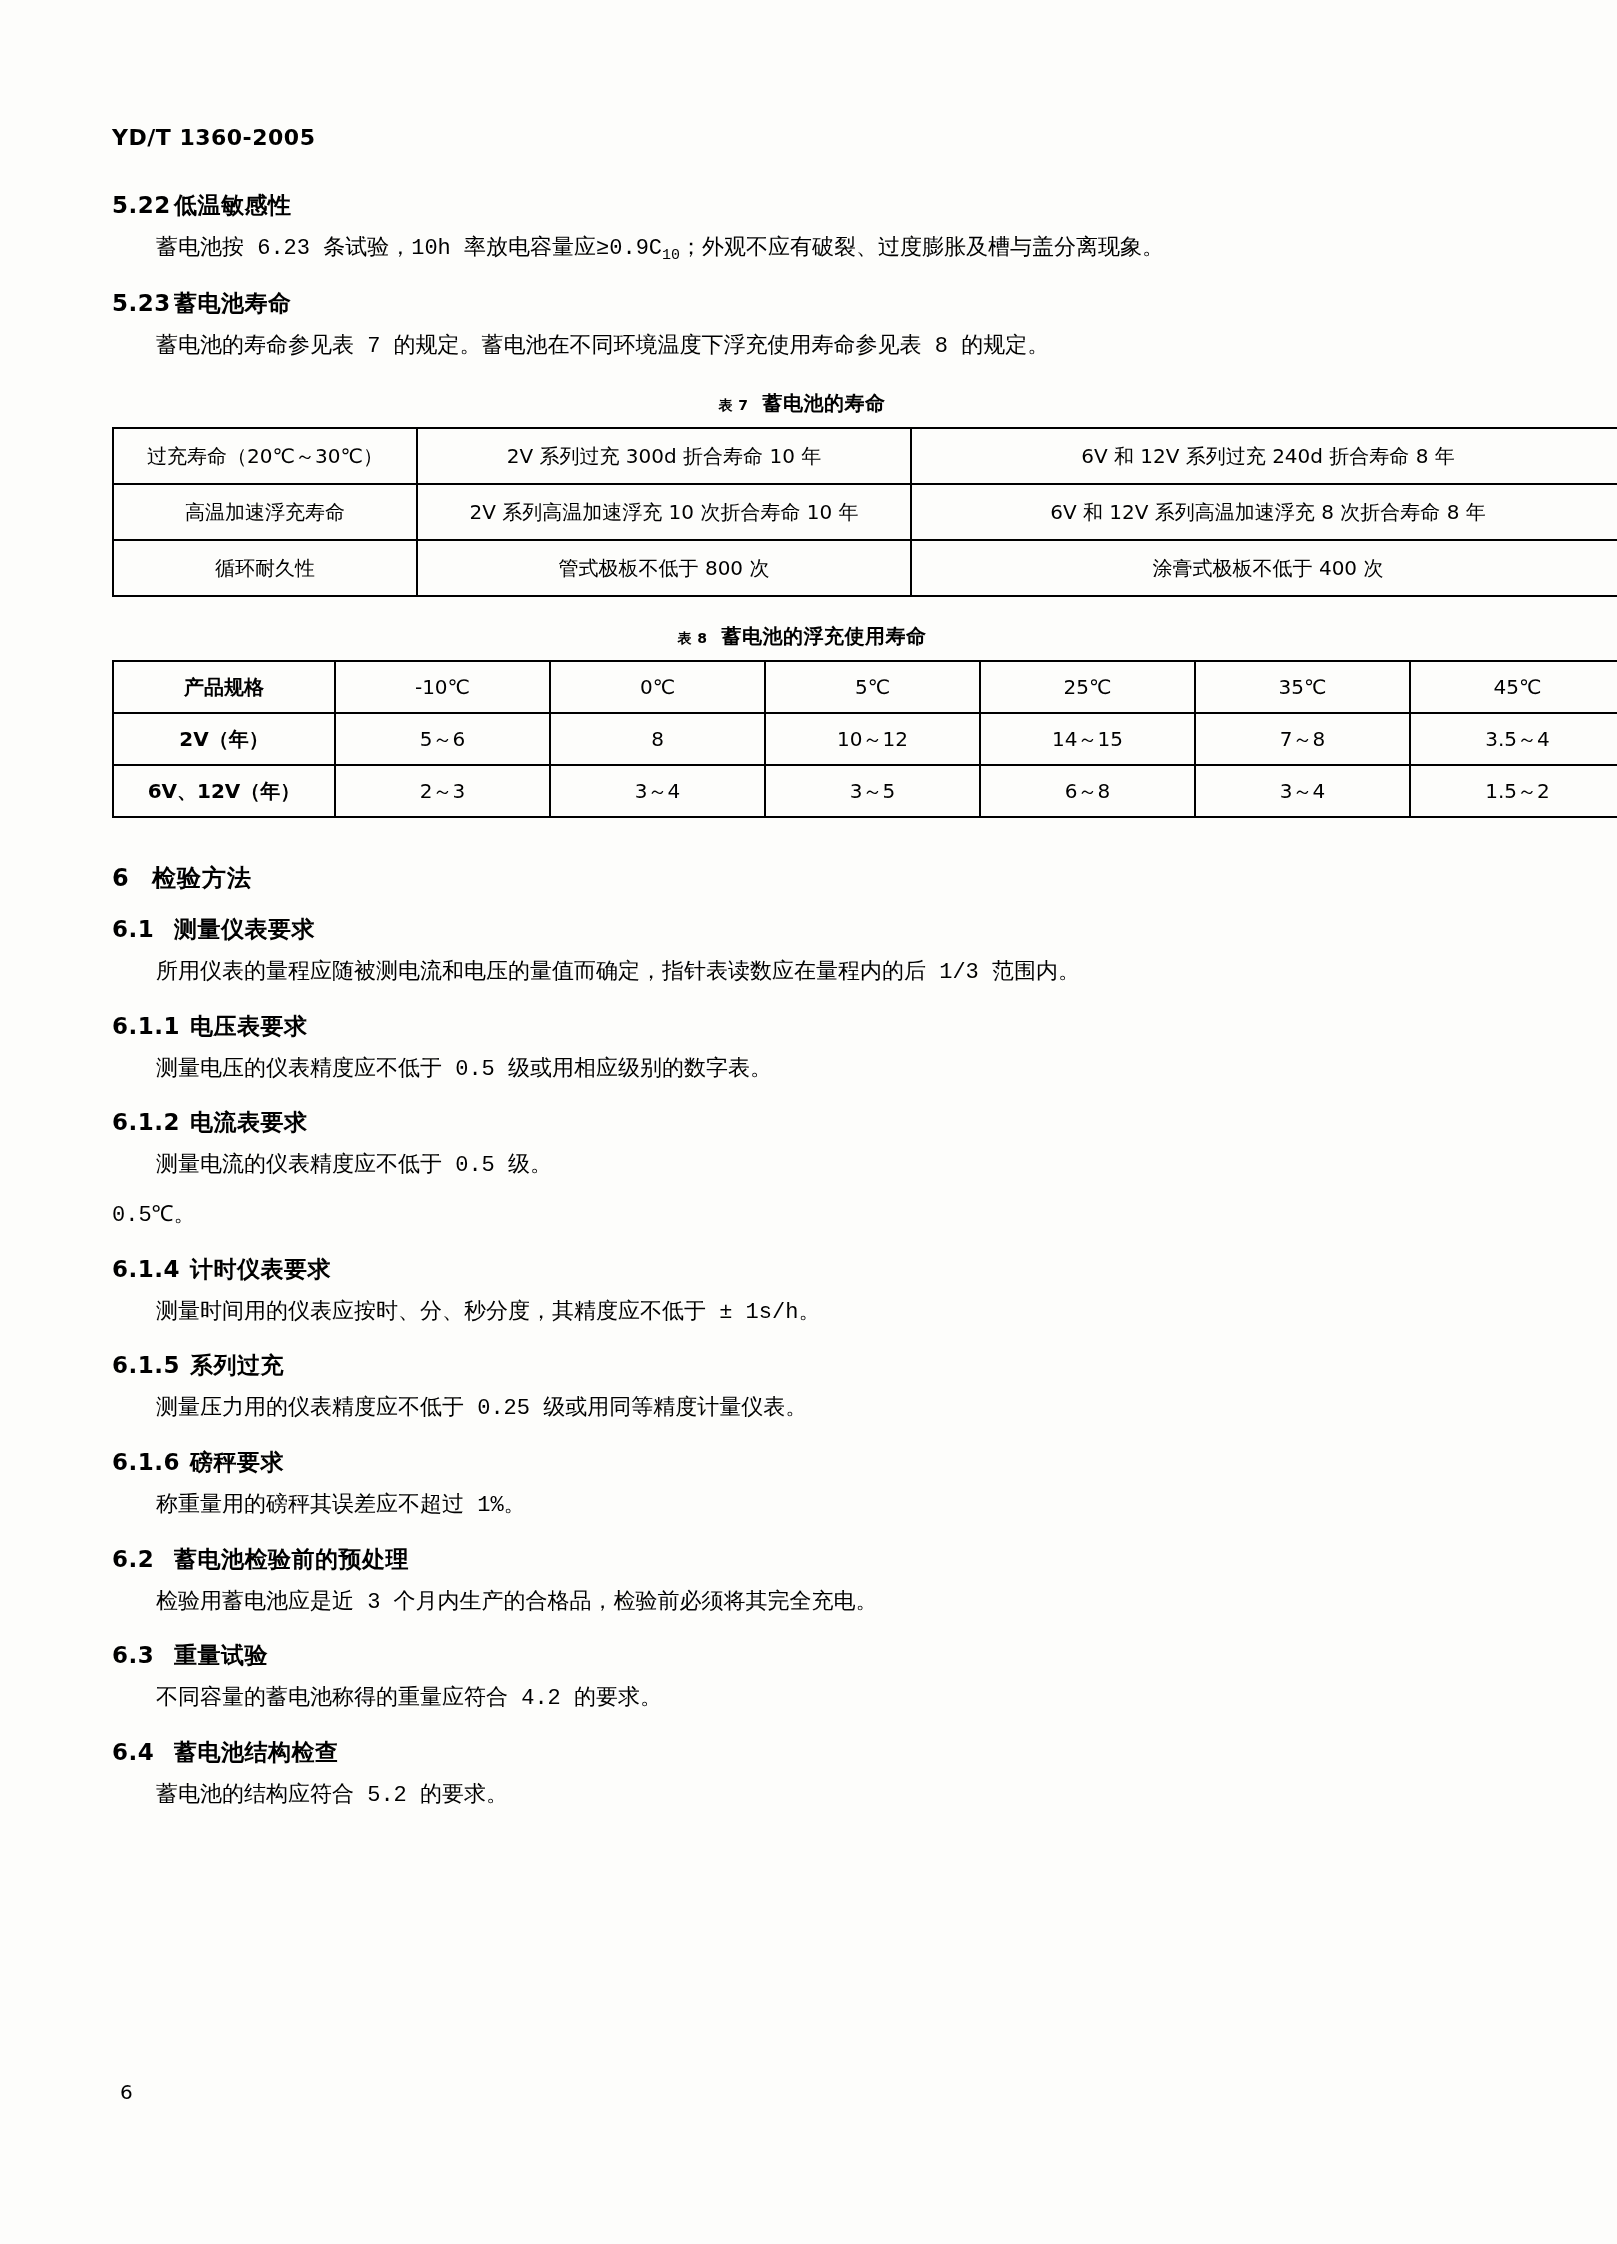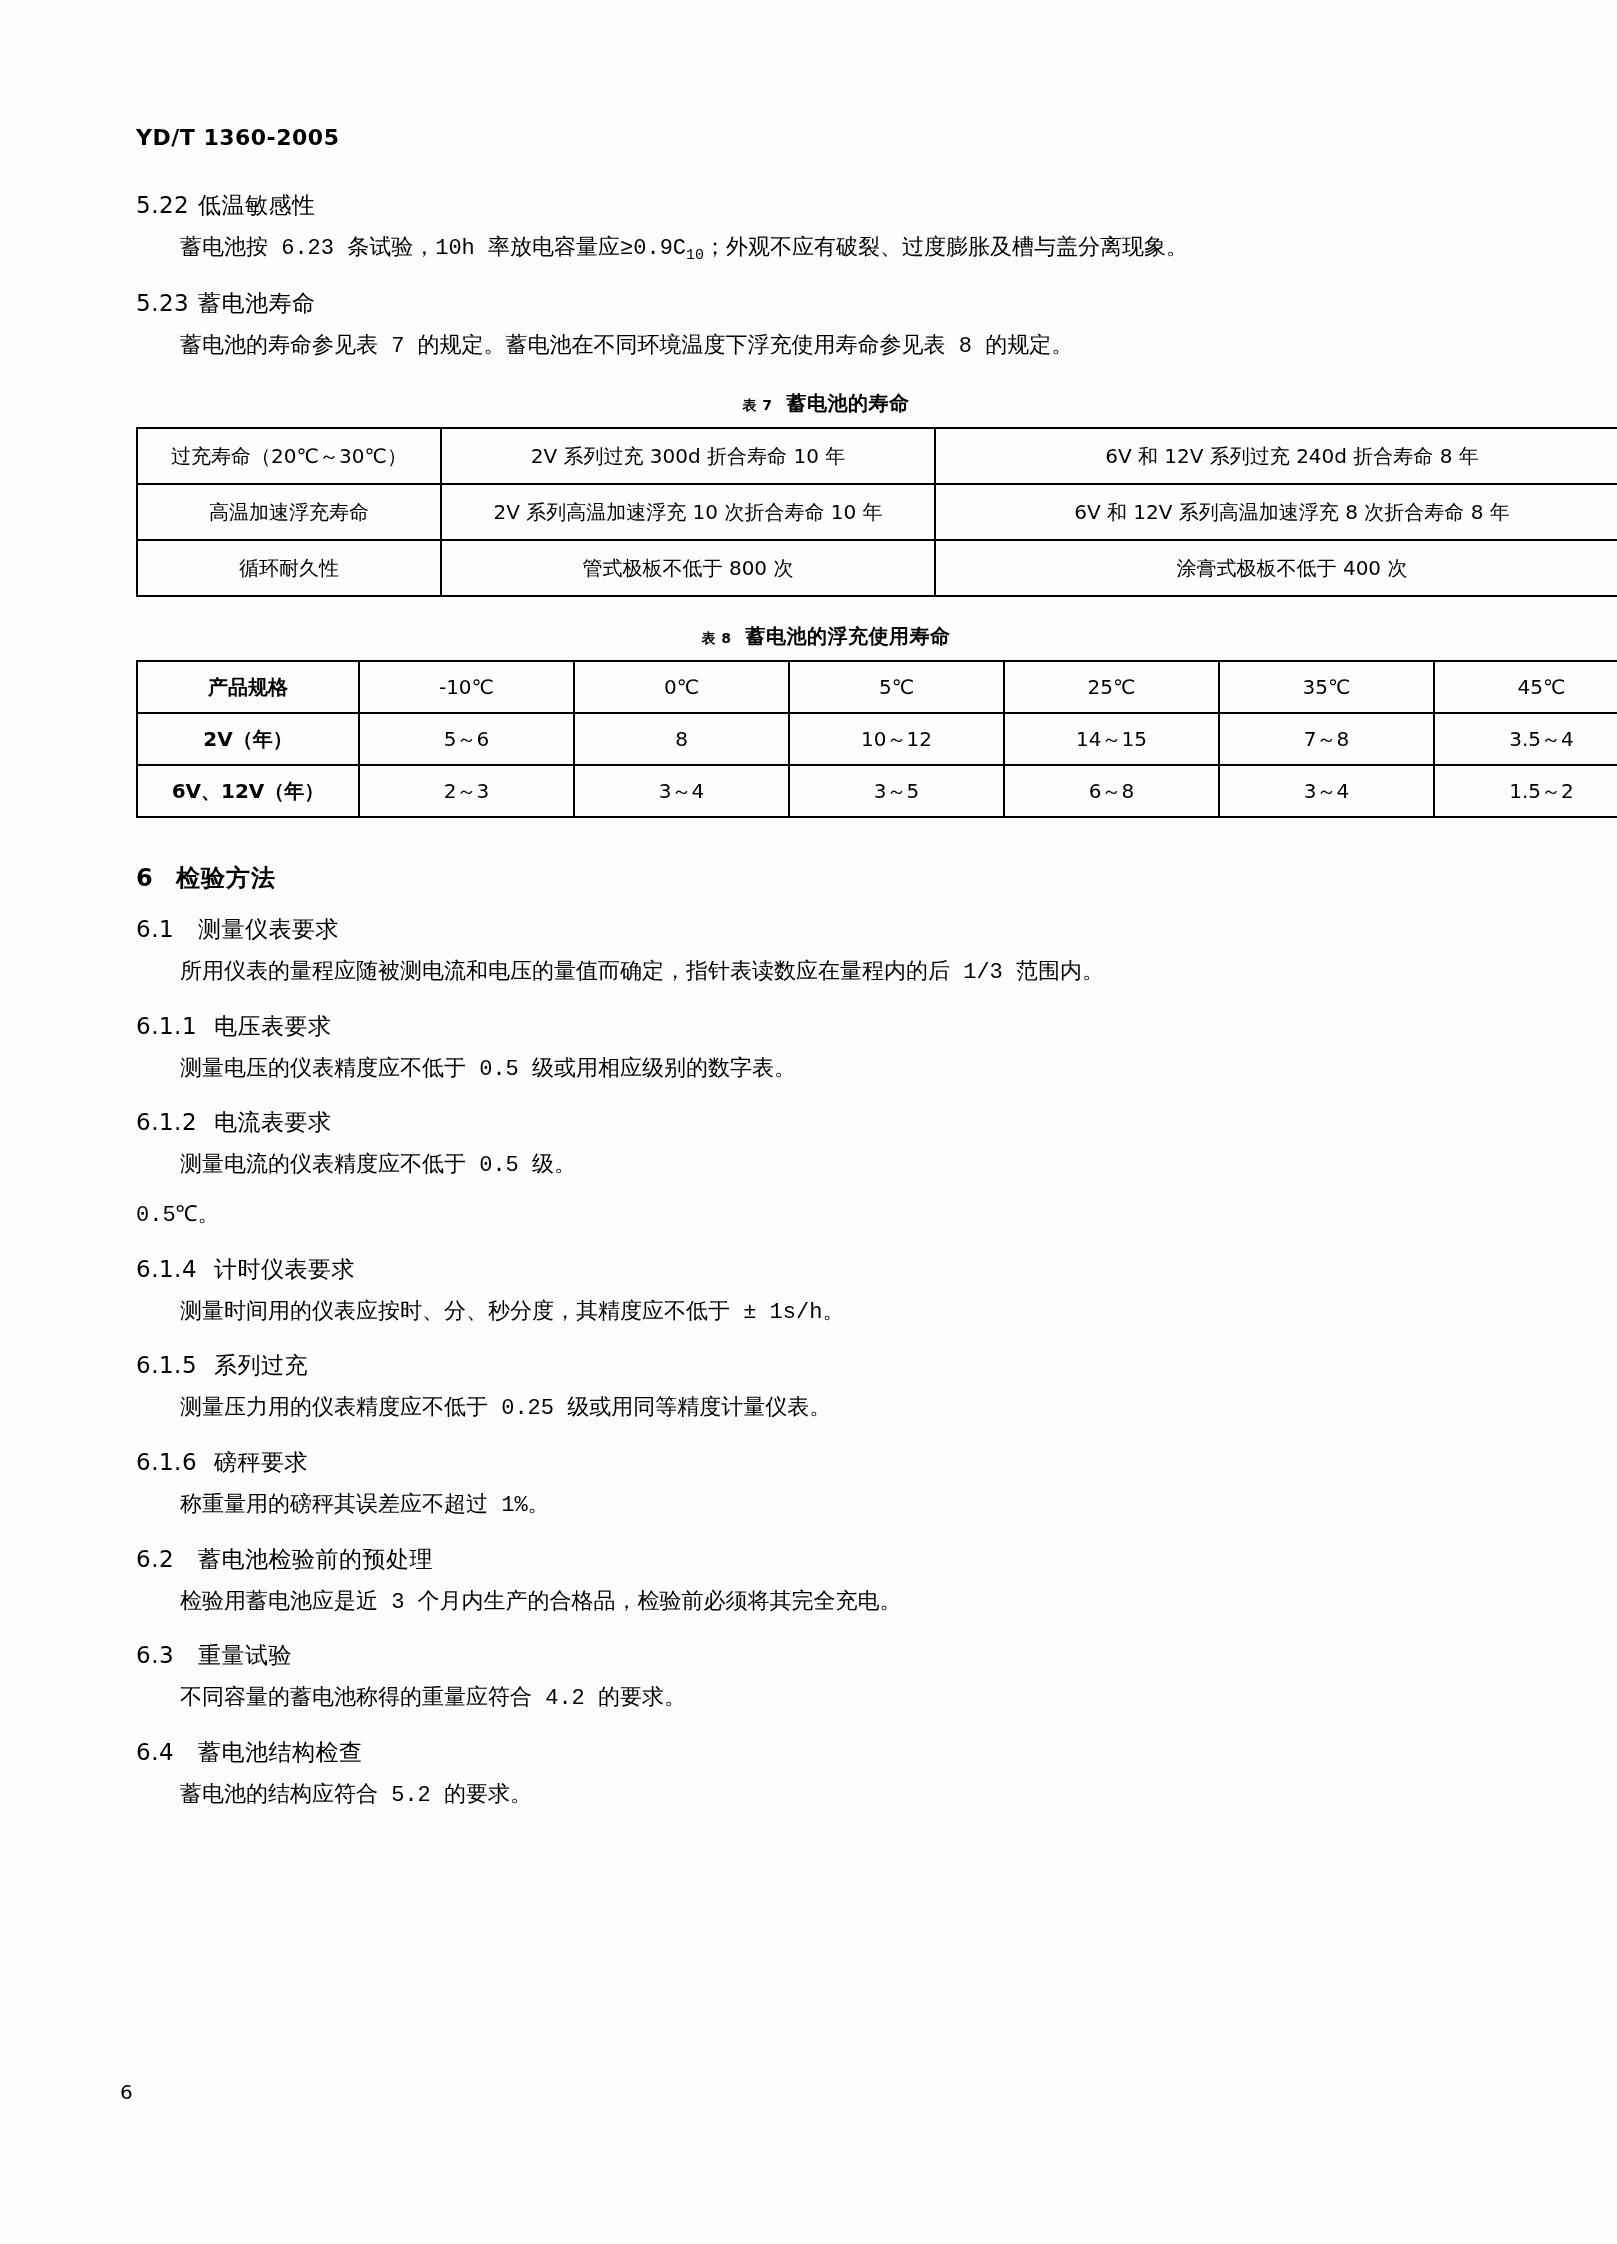--- a/index.html
+++ b/index.html
@@ -17,34 +17,34 @@
   .page {
     position: absolute;
     left: 0; top: 0;
     width: 1617px;
     height: 2244px;
     background: #fdfdfb;
     overflow: hidden;
   }
   .content {
     position: absolute;
-    left: 136px;
+    left: 112px;
     top: 125px;
     width: 1380px;
   }
   .std-header {
     font-family: "DejaVu Sans", "Liberation Sans", sans-serif;
     font-size: 22px;
     font-weight: bold;
     letter-spacing: 0.5px;
     margin-bottom: 40px;
   }
   .h-sec {
     font-size: 23px;
-    font-weight: normal;
+    font-weight: bold;
     margin: 20px 0 10px 0;
     letter-spacing: 0.5px;
   }
   .h-sec .num {
     display: inline-block;
     min-width: 62px;
   }
   .h-sec .num.wide {
     min-width: 78px;
   }

